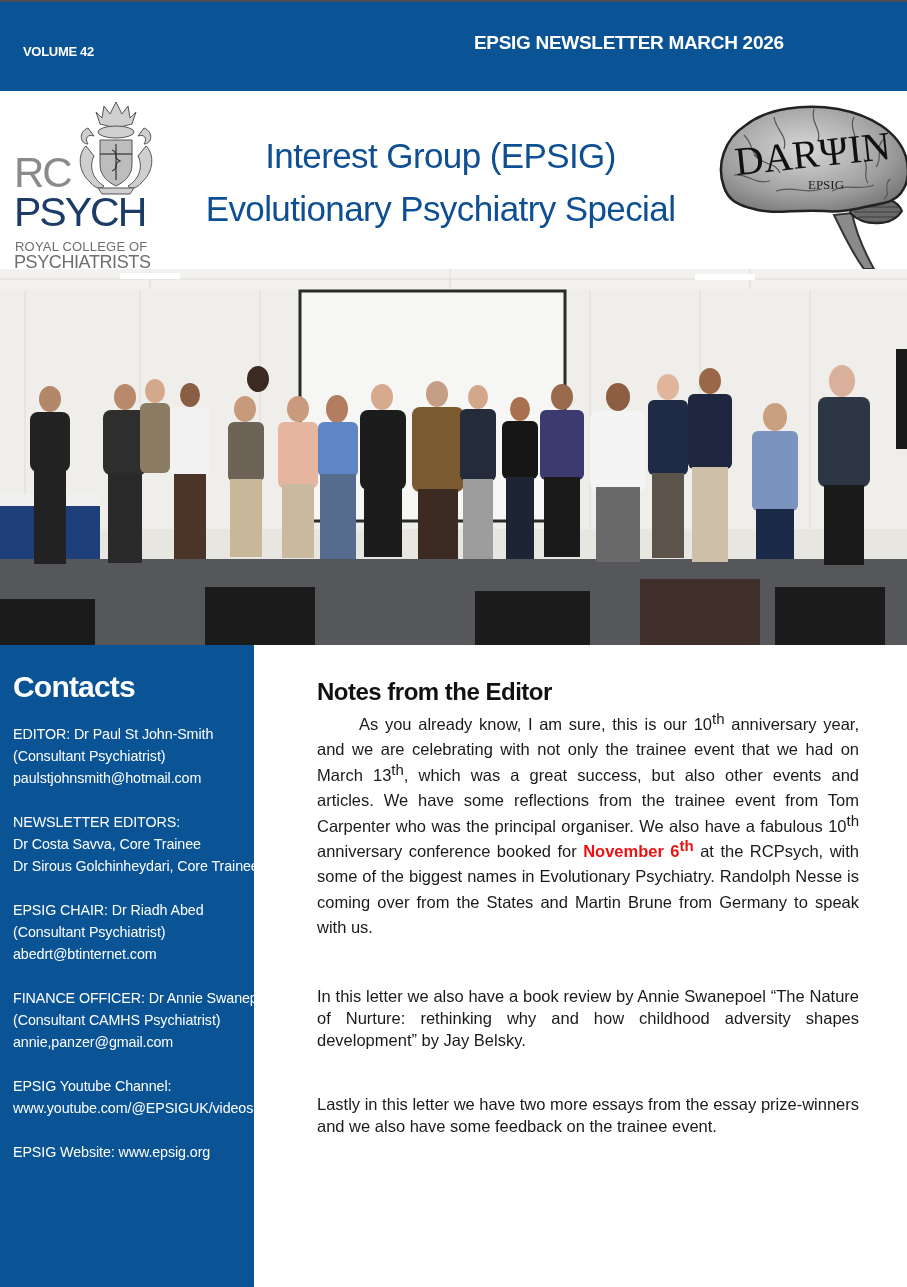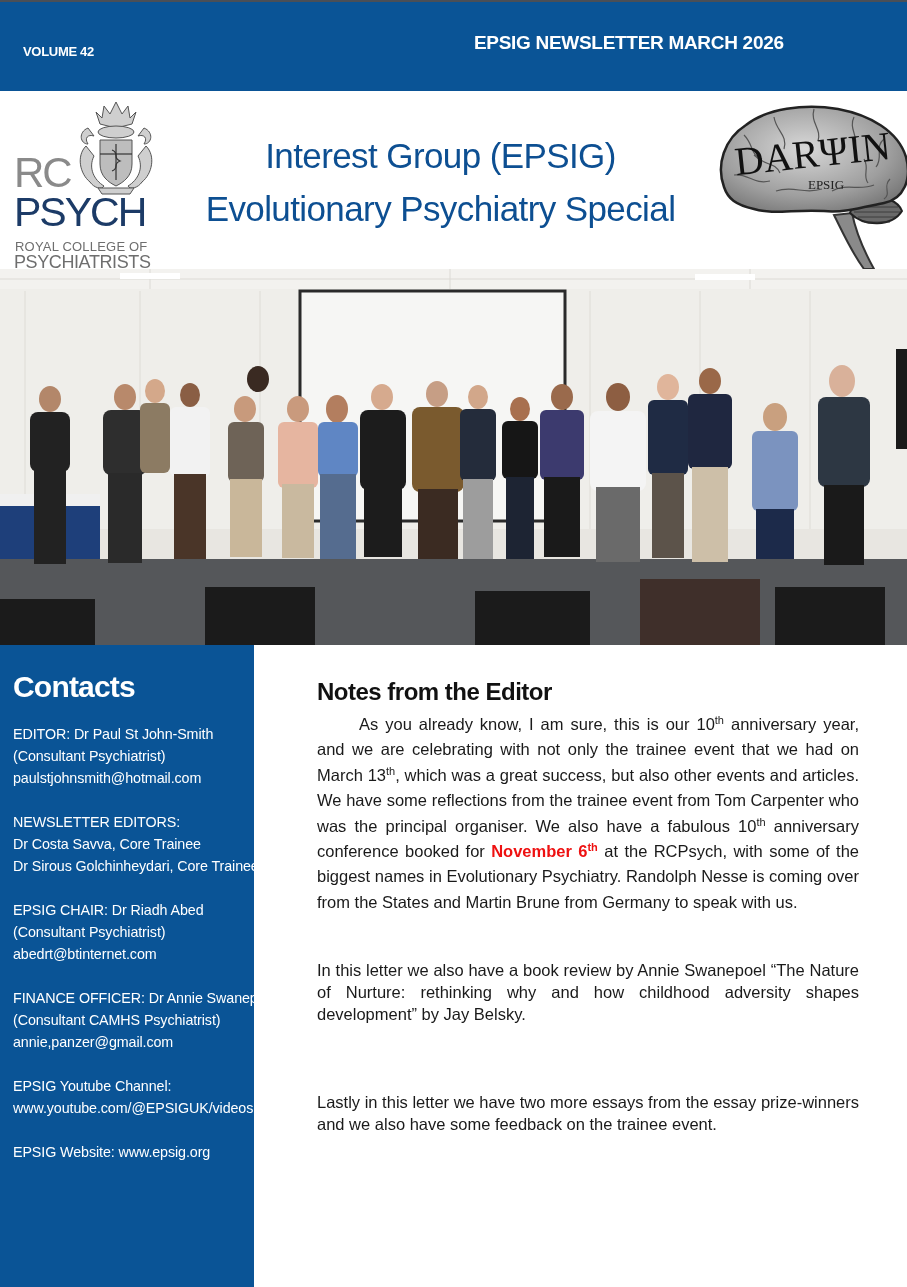--- a/index.html
+++ b/index.html
@@ -76,22 +76,22 @@
     .article h1 {
       font-family: "Liberation Sans", sans-serif; font-weight: bold; font-size: 24px; letter-spacing: -0.5px;
       line-height: 40px; margin-bottom: 0;
     }
     .article p {
       font-family: "Liberation Sans", sans-serif; font-size: 16.5px; line-height: 25.4px;
       text-align: justify; color: #1a1a1a;
     }
     .article p.p1 { text-indent: 42px; }
     .article p.p2 { margin-top: 44px; line-height: 22px; }
-    .article p.p3 { margin-top: 66px; line-height: 22px; }
-    .article sup { font-size: 11px; line-height: 0; vertical-align: super; }
+    .article p.p3 { margin-top: 42px; line-height: 22px; }
+    .article sup { font-size: 15px; line-height: 0; vertical-align: super; }
     .article .hl { color: #ee1111; font-weight: bold; }
   </style>
 </head>
 <body>
 
 <div class="top-strip"></div>
 
 <header class="masthead">
   <div class="vol">VOLUME 42</div>
   <div class="issue">EPSIG NEWSLETTER MARCH 2026</div>

